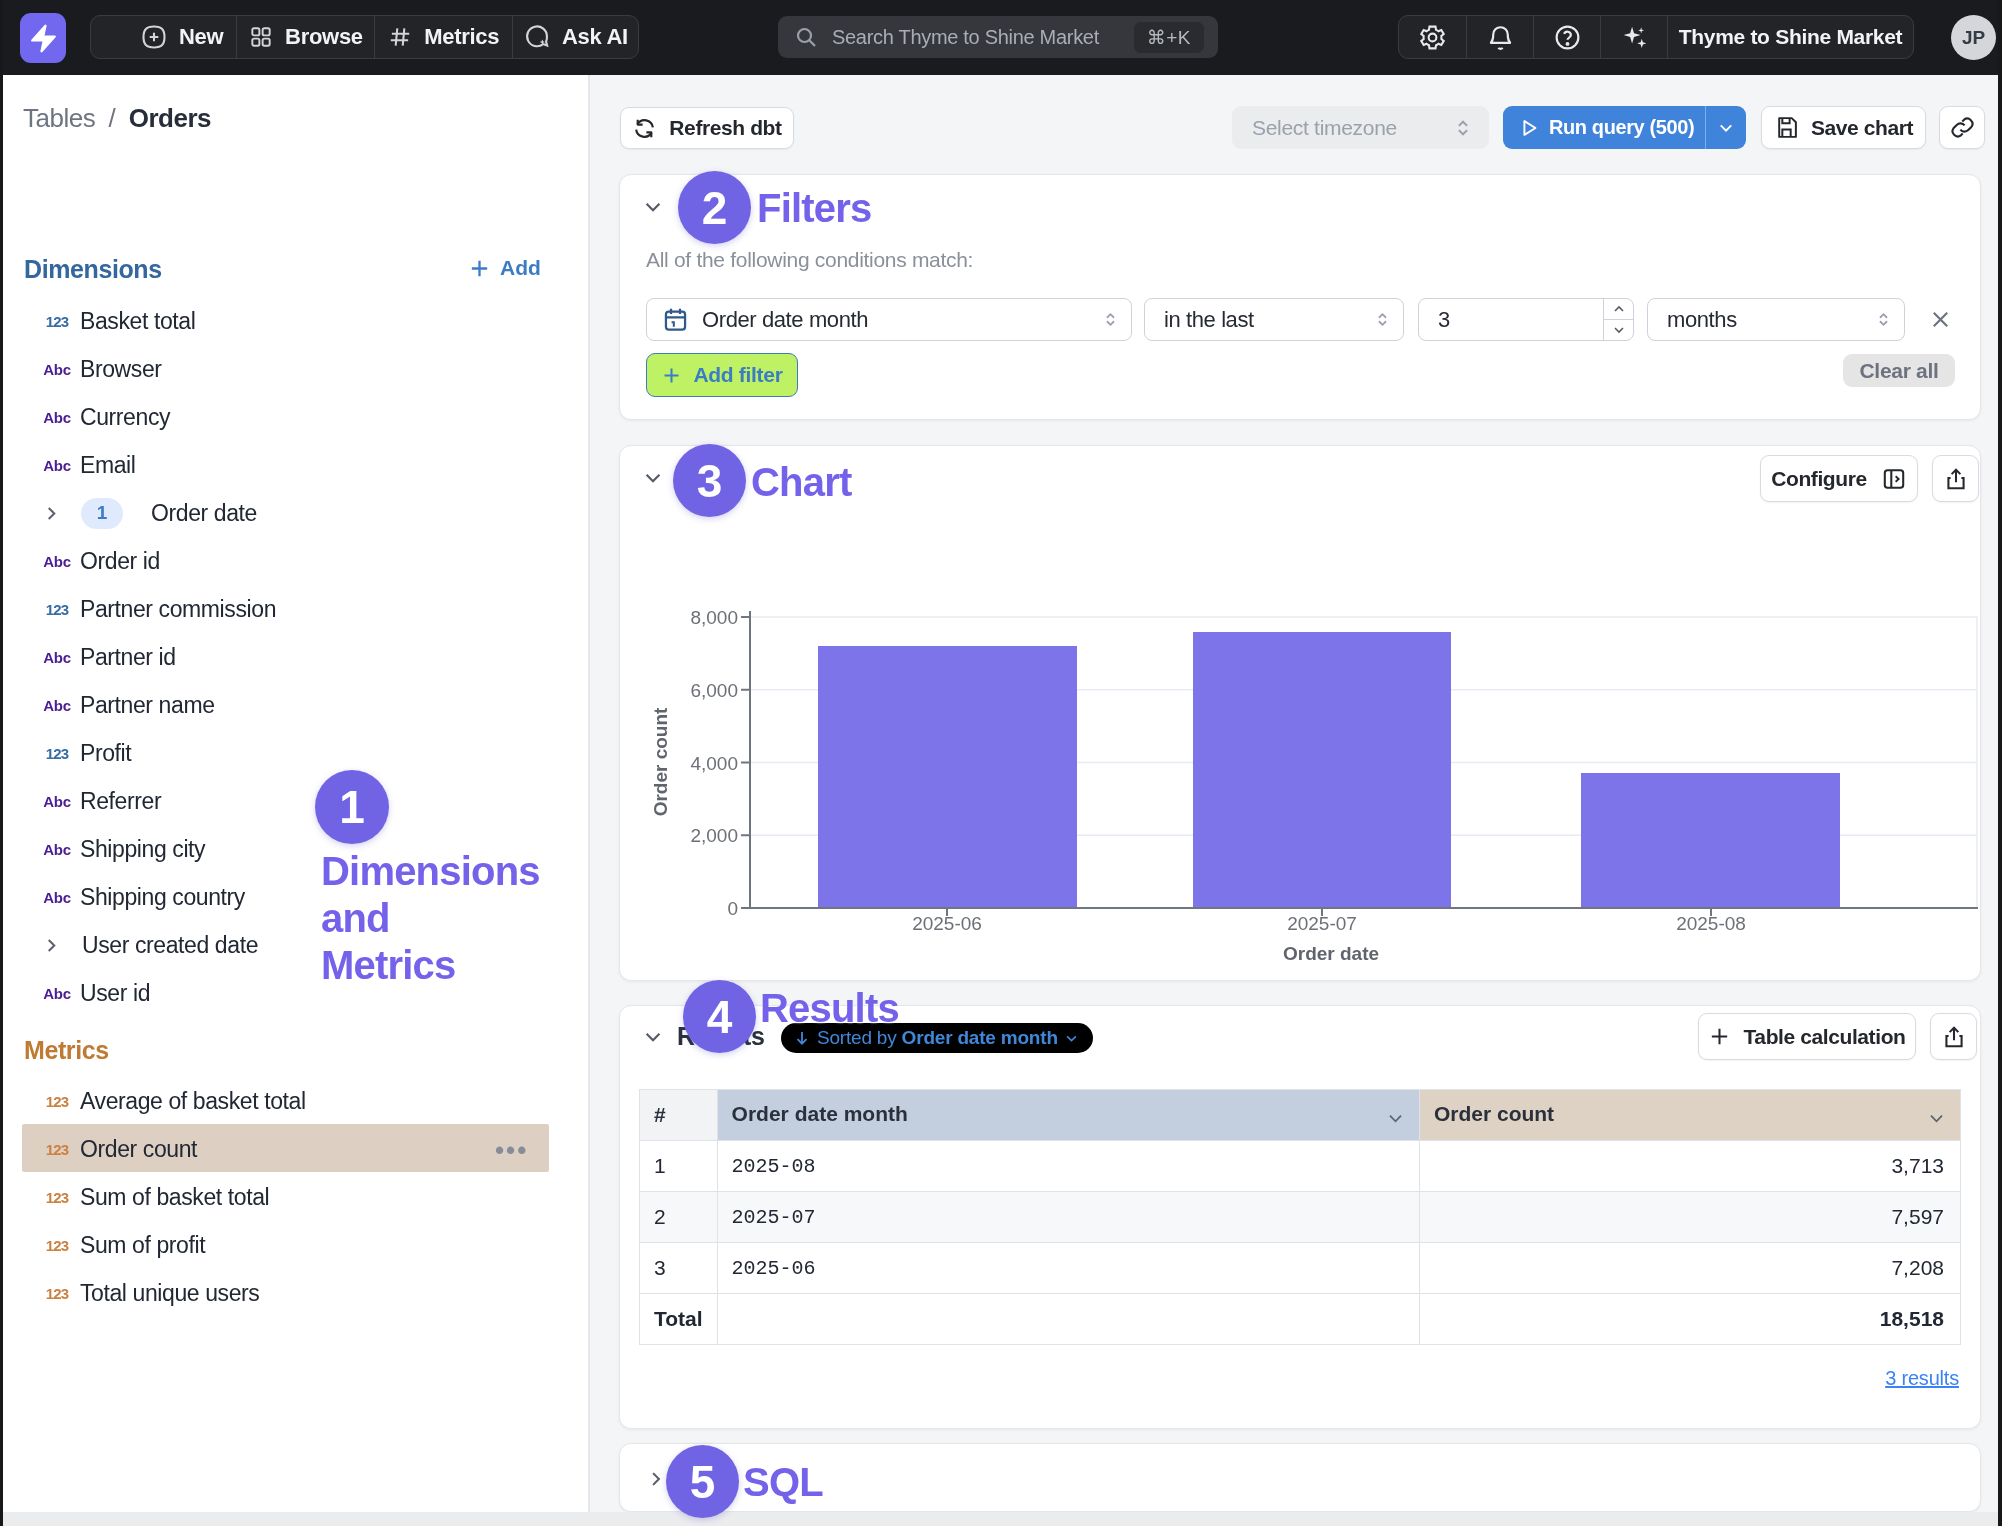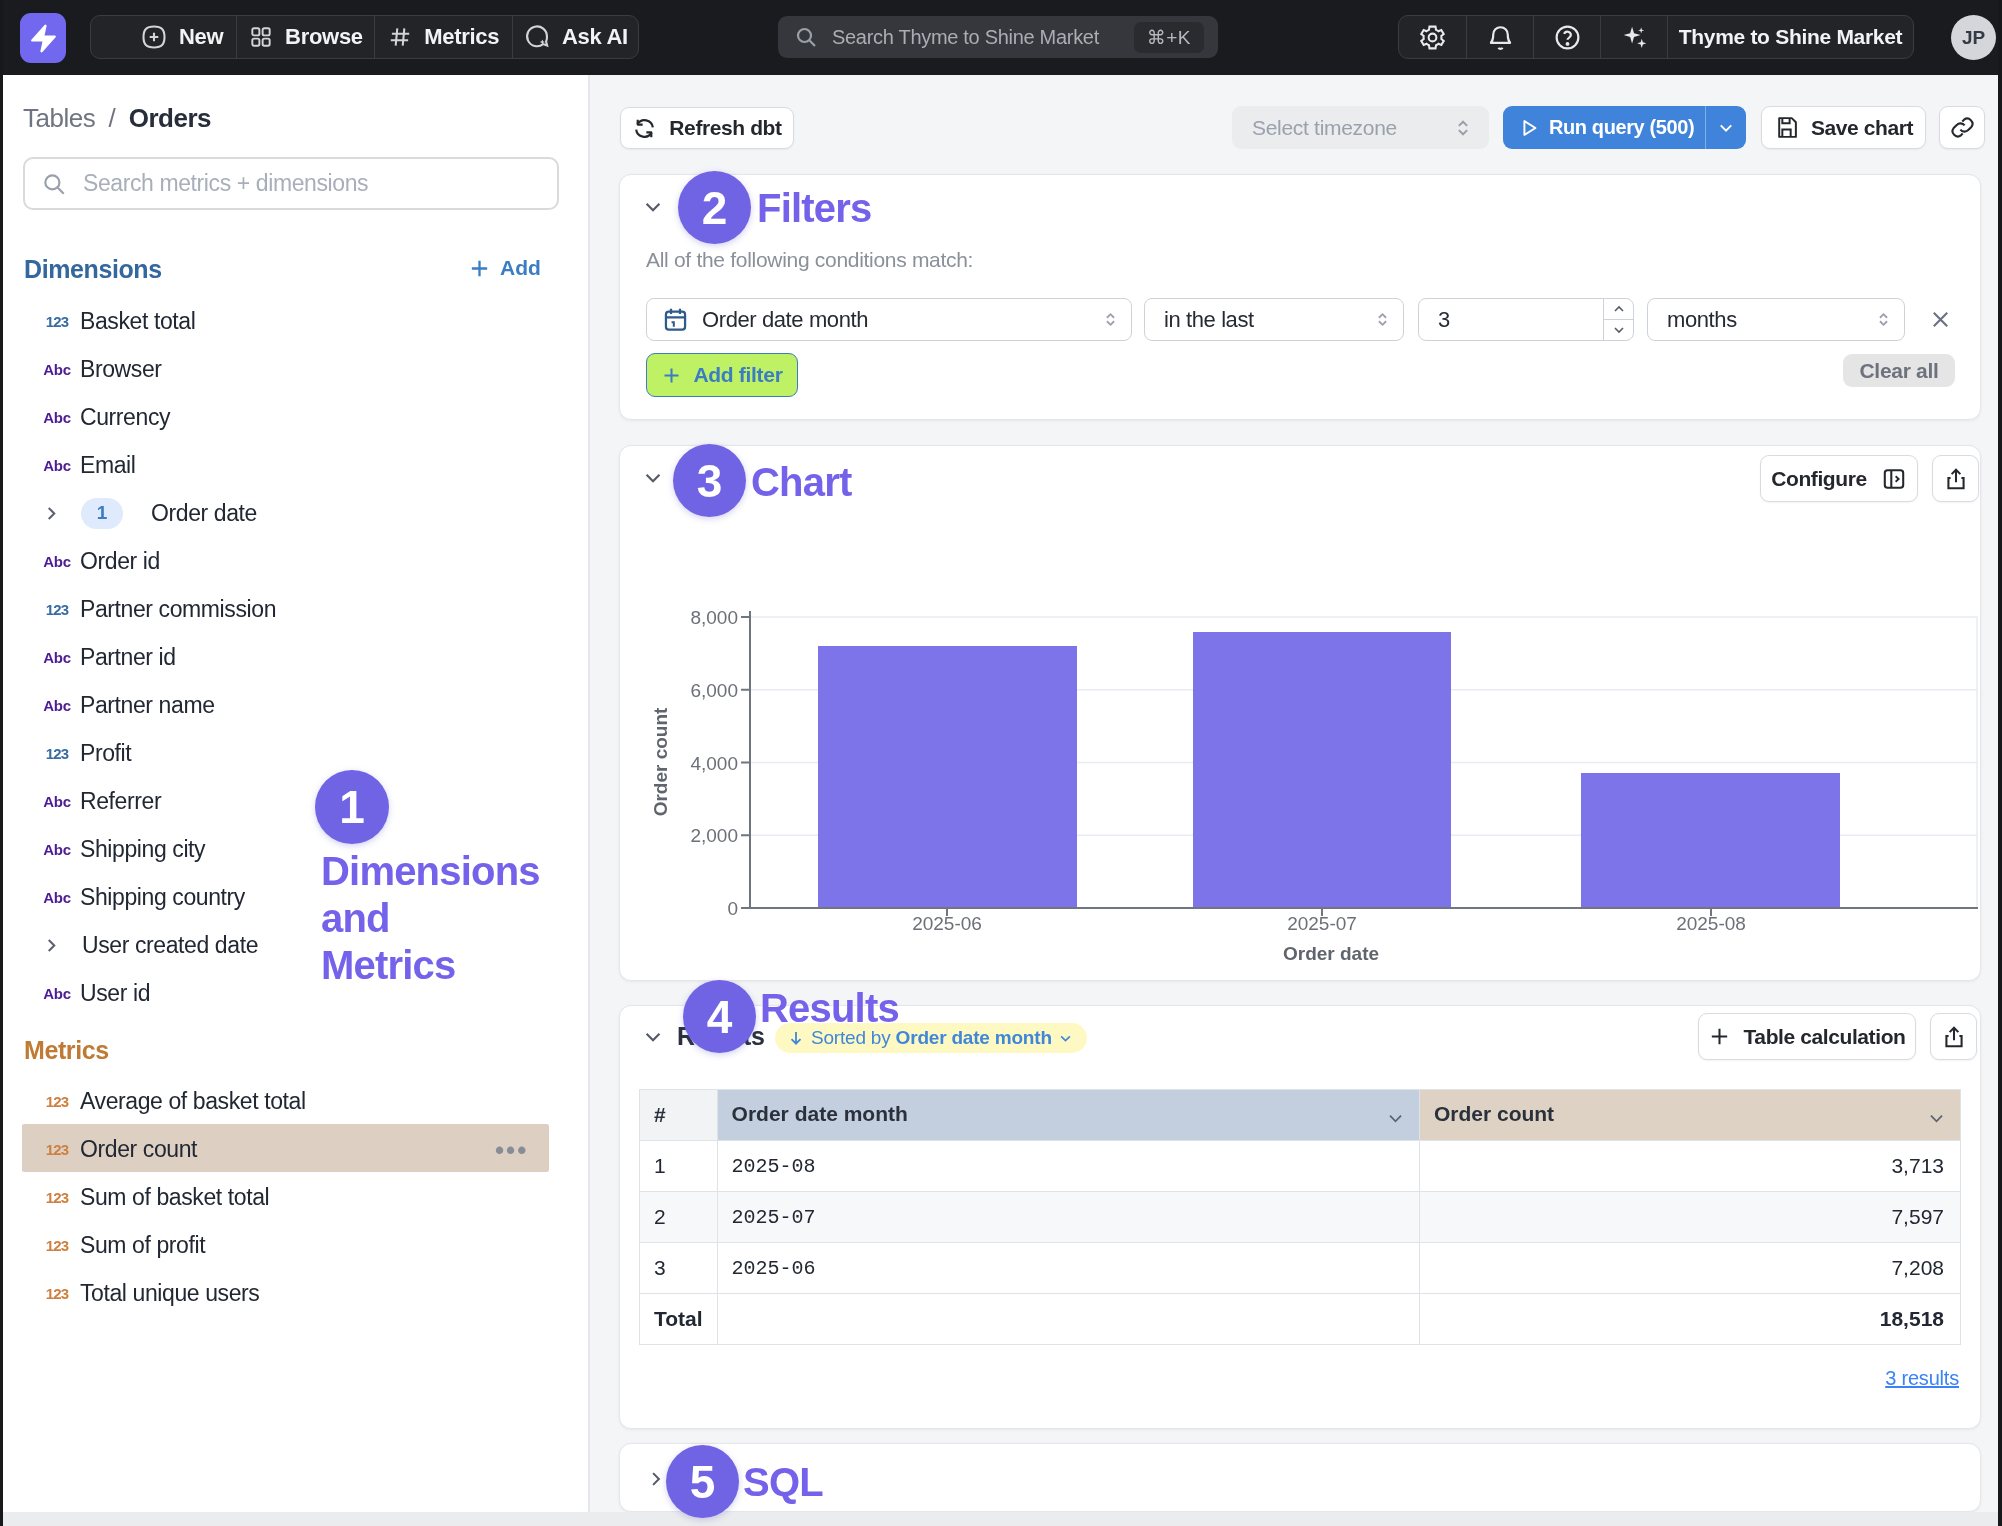--- a/index.html
+++ b/index.html
@@ -133,27 +133,20 @@
           <path d="M17.5 3.5l.6 2 2 .6-2 .6-.6 2-.6-2-2-.6 2-.6z"></path>
         </svg>
     </div>
     <div class="navcell" style="width:246px; font-size:21px;">Thyme to Shine Market</div>
   </div>
   <div id="avatar">JP</div>
 </div>
 
 <div id="sidebar">
   <div id="crumb">Tables&nbsp; / &nbsp;<b>Orders</b></div>
-  <div id="sidesearch">
-    <svg width="26" height="26" viewBox="0 0 24 24" fill="none" stroke="#98a0ac" stroke-width="2">
-        <circle cx="10.5" cy="10.5" r="6.5"></circle>
-        <path d="M15.3 15.3 21 21"></path>
-      </svg>
-    <span class="ph">Search metrics + dimensions</span>
-  </div>
   <div class="sechead" style="top:183px; color:#33679d;">Dimensions</div>
   <div class="addlink" style="top:184px; left:468px;">
     <svg width="23" height="23" viewBox="0 0 24 24" fill="none" stroke="#3b7cc4" stroke-width="2.4">
         <path d="M12 4v16M4 12h16"></path>
       </svg>
     Add
   </div>
   <div id="hl"></div>
   <div id="dots">•••</div>
   <div id="dimrows">
@@ -408,21 +401,21 @@
       <text x="47" y="316" font-size="19" font-weight="bold" fill="#5f646d" text-anchor="middle" transform="rotate(-90 47 316)">Order count</text>
       <text x="711" y="514" font-size="19" font-weight="bold" fill="#5f646d" text-anchor="middle">Order date</text>
     </svg>
   </div>
 
   <div class="card" id="resultscard" style="top:930px; height:424px;">
     <svg class="abs" style="left:22px; top:20px;" width="22" height="22" viewBox="0 0 24 24" fill="none" stroke="#545b66" stroke-width="2.4">
         <path d="M5 8.5l7 7 7-7"></path>
       </svg>
     <div style="position:absolute; left:57px; top:16px; font-weight:700; font-size:25px; letter-spacing:-0.4px; color:#2a313c;">Results</div>
-    <div style="position:absolute; left:155px; top:17px; height:30px; border-radius:15px; background:#fef9c3; display:flex; align-items:center; padding:0 14px 0 12px; gap:6px;">
+    <div style="position:absolute; left:161px; top:17px; height:30px; border-radius:15px; background:#000000; display:flex; align-items:center; padding:0 14px 0 12px; gap:6px;">
       <svg width="18" height="18" viewBox="0 0 24 24" fill="none" stroke="#3f87d9" stroke-width="2.4">
           <path d="M12 4v15M6 13.5l6 6 6-6"></path>
         </svg>
       <span style="font-size:19px; color:#3f87d9; letter-spacing:-0.2px;">Sorted by&nbsp;<b>Order date month</b></span>
       <svg width="15" height="15" viewBox="0 0 24 24" fill="none" stroke="#3f87d9" stroke-width="2.6">
           <path d="M5 8.5l7 7 7-7"></path>
         </svg>
     </div>
     <div class="btn" style="position:absolute; left:1078px; top:7px; width:218px; height:47px; gap:12px;">
       <svg width="23" height="23" viewBox="0 0 24 24" fill="none" stroke="#24272c" stroke-width="2.1">

